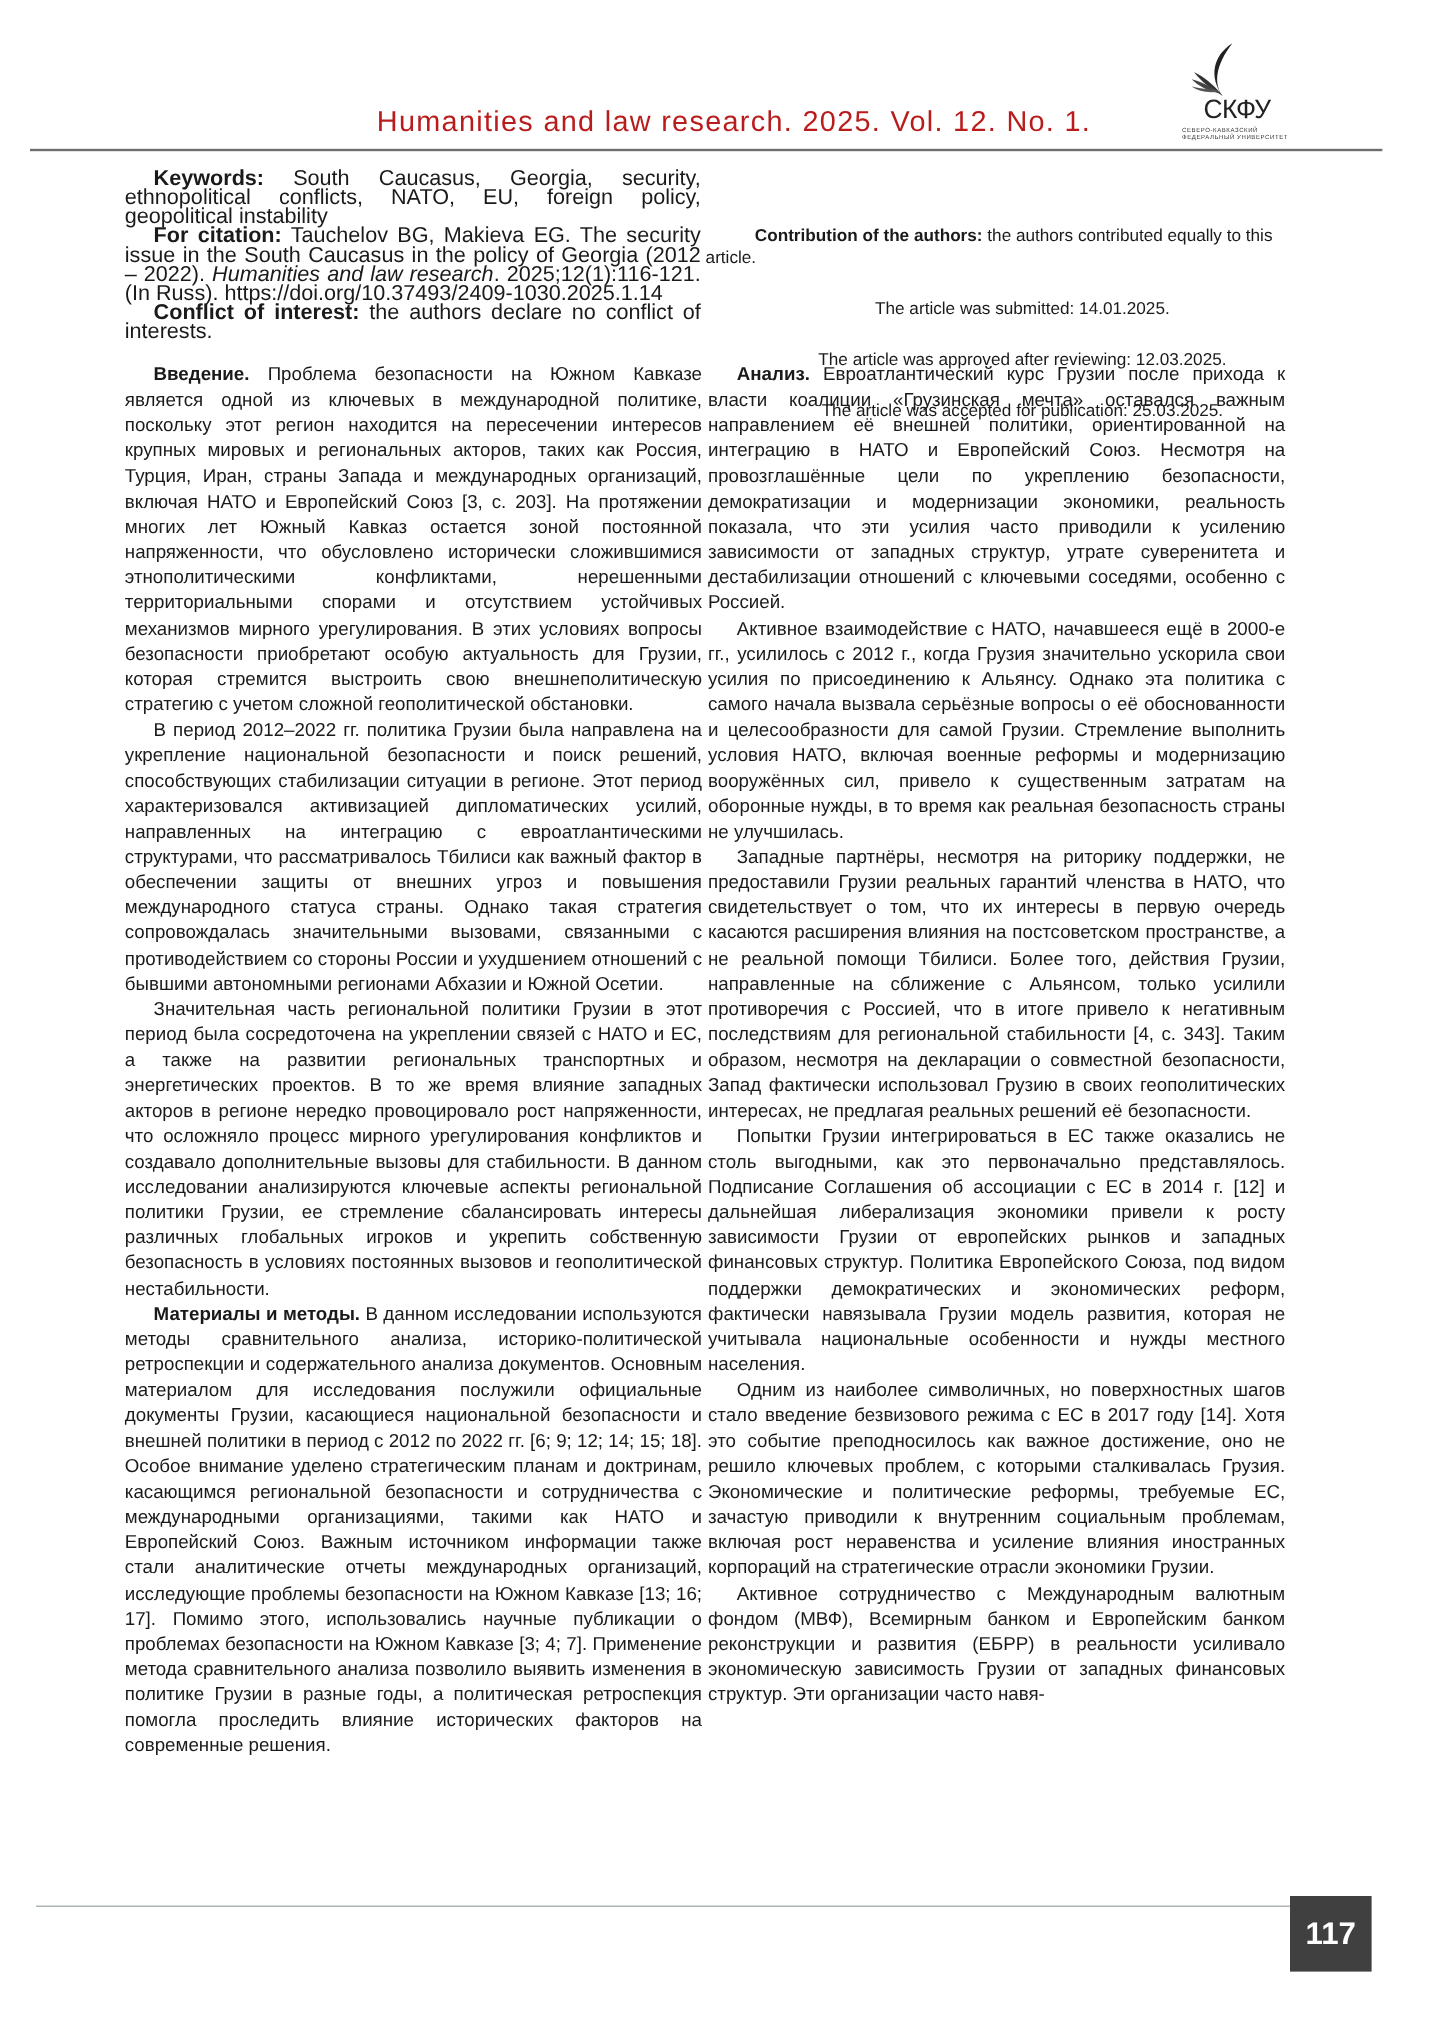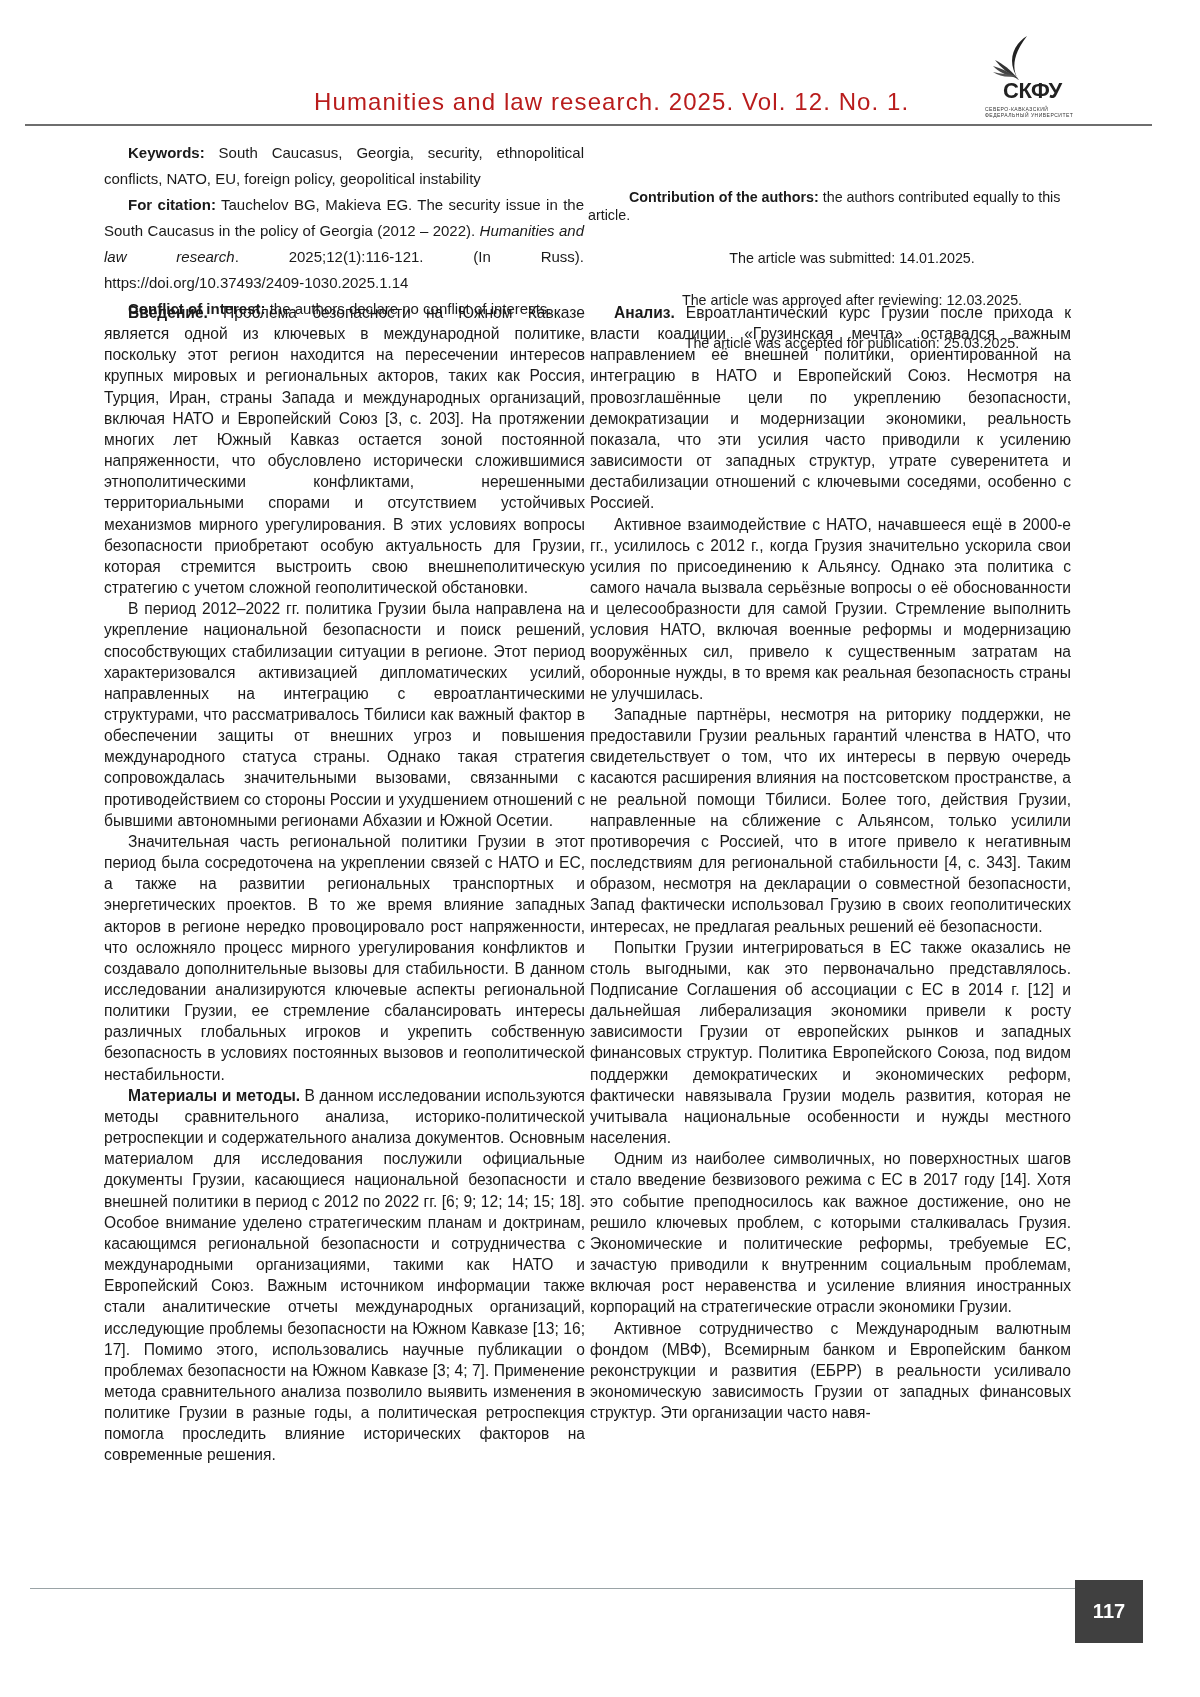--- a/index.html
+++ b/index.html
@@ -3,38 +3,38 @@
 <meta charset="utf-8">
 <style>
   html, body { margin: 0; padding: 0; background: #ffffff; }
   body { width: 1200px; height: 1697px; position: relative; overflow: hidden;
          font-family: "Liberation Sans", sans-serif; color: #1a1a1a; }
   .header { position: absolute; left: 0; top: 0; width: 1200px; height: 130px; }
   .journal-title { position: absolute; left: 314px; top: 72px; font-size: 24px;
          letter-spacing: 1.1px; color: #b91c1c; font-family: "Liberation Sans", sans-serif; margin-top: 16px; }
   .header-rule { position: absolute; left: 25px; top: 124px; width: 1127px; height: 2px; background: #6e6e6e; }
   .logo { position: absolute; left: 975px; top: 34px; width: 120px; height: 90px; }
-  .logo-text { position: absolute; left: 28px; top: 44px; font-size: 22px; font-weight: bold; color: #222; letter-spacing: -0.5px; }
+  .logo-text { position: absolute; left: 28px; top: 44px; font-size: 22px; font-weight: normal; color: #222; letter-spacing: -0.5px; }
   .logo-sub { position: absolute; left: 10px; top: 72px; font-size: 5px; line-height: 6px; color: #333; letter-spacing: 0.5px; white-space: nowrap; }
 
-  .meta-left { position: absolute; left: 104px; top: 140px; width: 480px; font-size: 15px; line-height: 26px; text-align: justify; }
+  .meta-left { position: absolute; left: 104px; top: 140px; width: 480px; font-size: 18px; line-height: 16px; text-align: justify; }
   .meta-right { position: absolute; left: 605px; top: 140px; width: 470px; font-size: 14.3px; line-height: 18.4px; }
   .meta-left p, .meta-right p { margin: 0; text-indent: 24px; }
   .meta-right p.nojust { text-align: center; margin-top: 24px; }
   b { font-weight: bold; }
   i { font-style: italic; }
 
   .col { position: absolute; top: 302px; width: 481px; font-size: 15.6px; line-height: 21.15px; text-align: justify; hyphens: manual; }
   .col-left { left: 104px; }
   .col-right { left: 590px; }
   .col p { margin: 0; text-indent: 24px; }
 
   .footer-rule { position: absolute; left: 30px; top: 1588px; width: 1047px; height: 1px; background: #9aa3a6; }
   .page-number { position: absolute; left: 1075px; top: 1580px; width: 68px; height: 63px; background: #404040;
-       color: #ffffff; font-size: 20px; font-weight: bold; display: flex; align-items: center; justify-content: center; }
+       color: #ffffff; font-size: 26px; font-weight: bold; display: flex; align-items: center; justify-content: center; }
 </style>
 </head>
 <body>
 
 <div class="header">
   <div class="journal-title">Humanities and law research. 2025. Vol. 12. No. 1.</div>
   <div class="logo">
     <svg width="70" height="60" viewBox="0 0 70 60" style="position:absolute;left:14px;top:0;">
       <path d="M38 2 C22 12 18 30 30 46 C22 36 24 20 38 2 Z" fill="#222"></path>
       <path d="M30 46 C20 40 12 34 6 26 C14 30 22 36 30 46 Z" fill="#333"></path>

